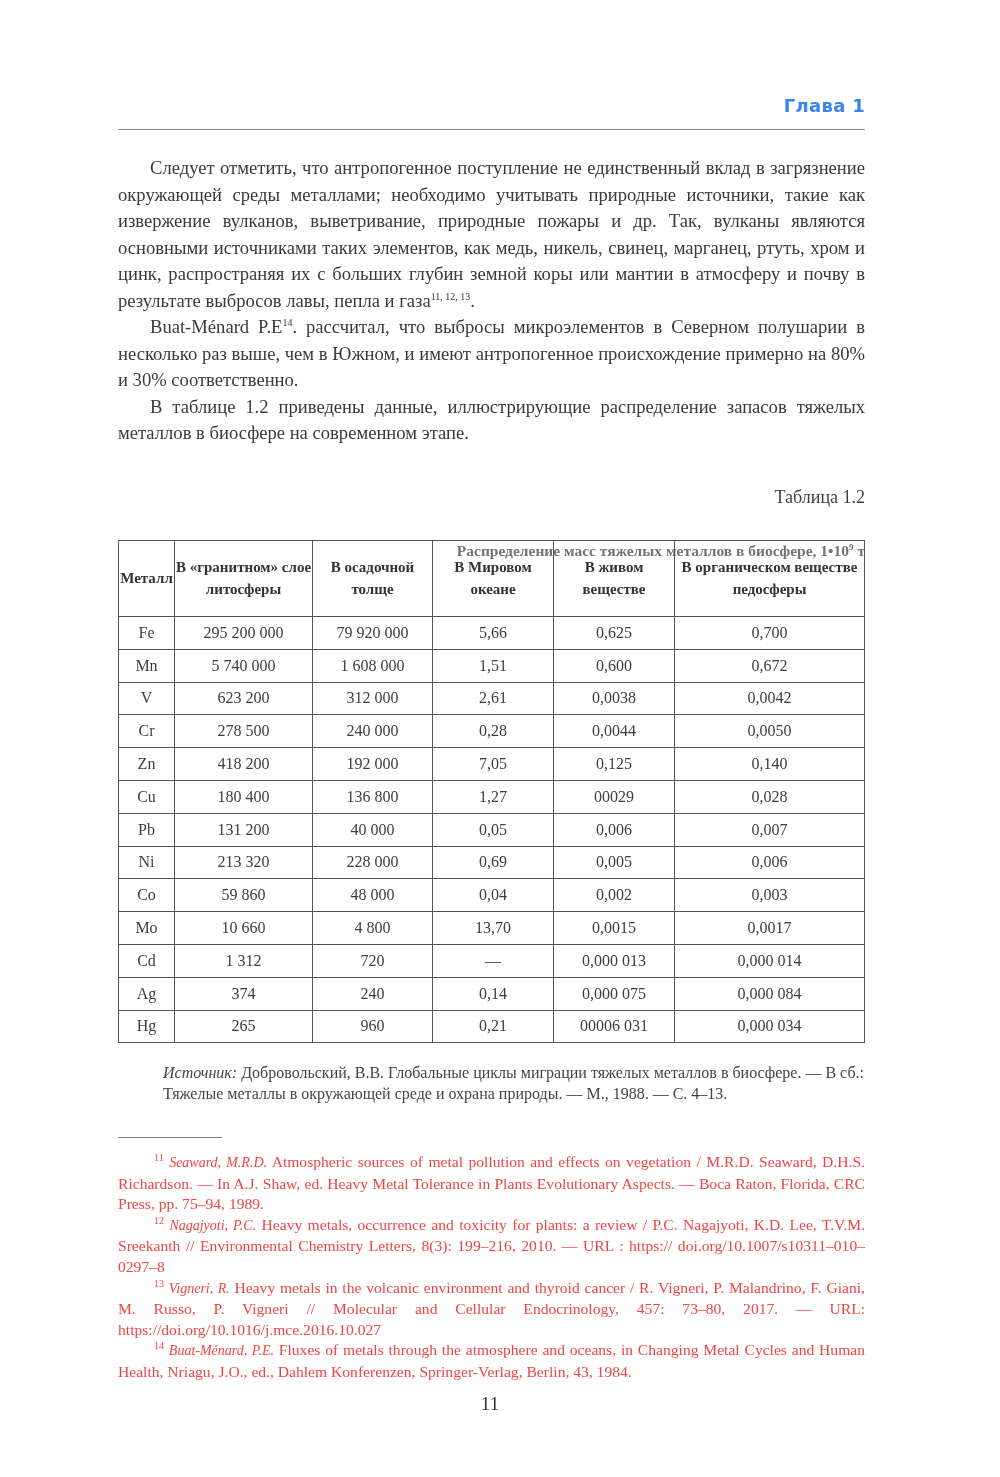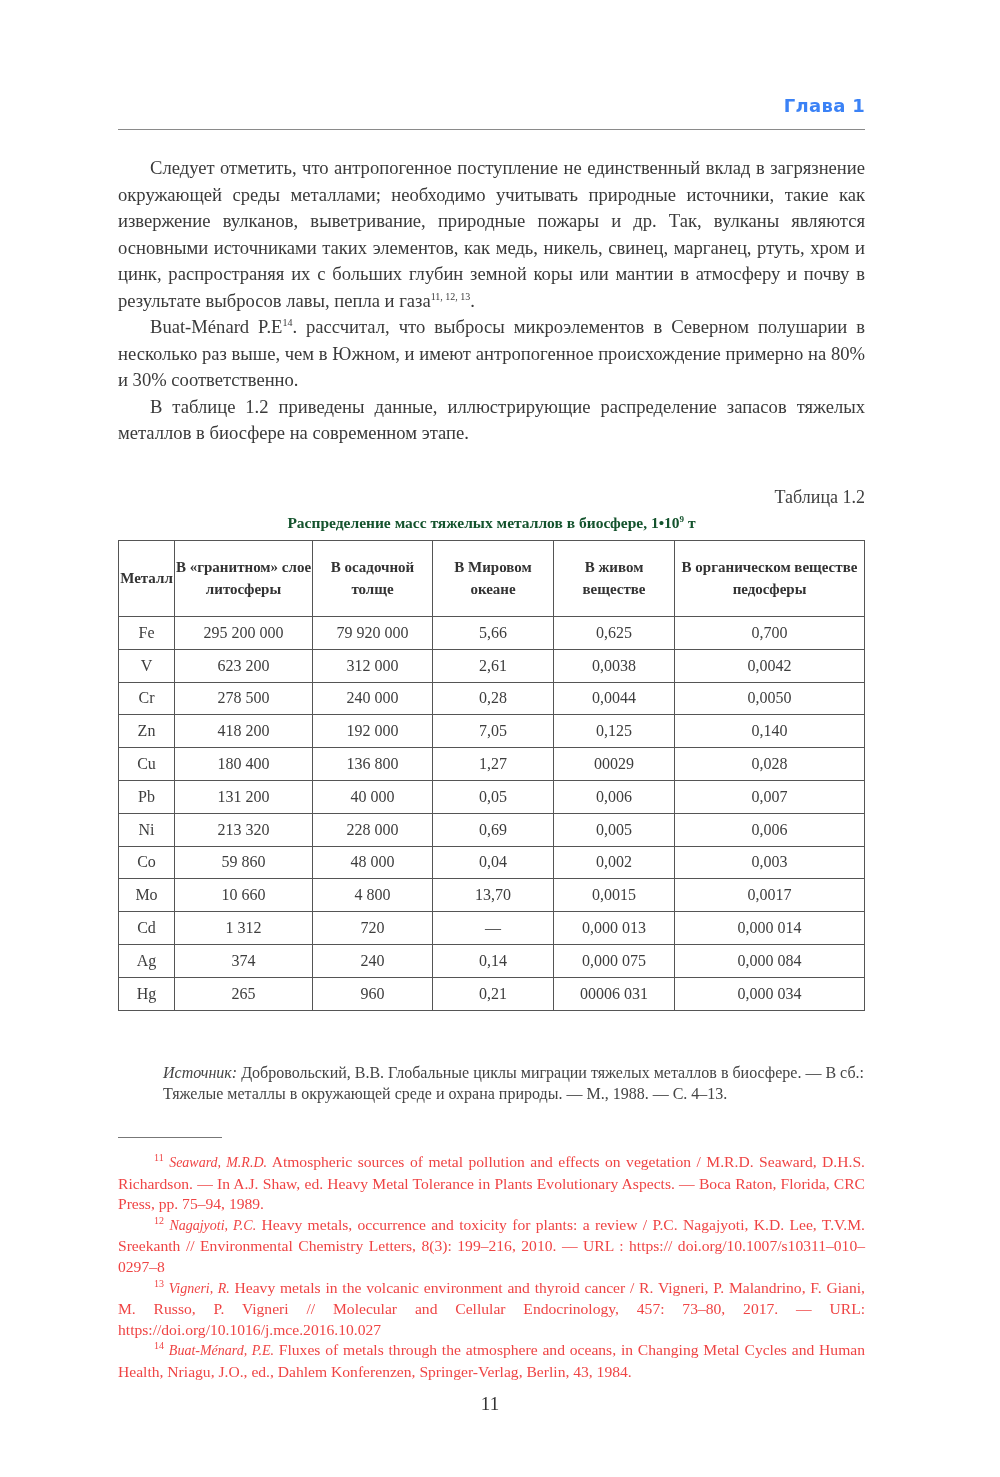--- a/index.html
+++ b/index.html
@@ -7,22 +7,22 @@
          font-family: "Liberation Serif", serif; color: #3a3a3a; }
   .header { position: absolute; left: 118px; right: 135px; top: 95px; height: 34px;
             border-bottom: 1.5px solid #8a8a8a; }
   .chapter { position: absolute; right: 0; top: 0; font-family: "DejaVu Sans", sans-serif;
              font-weight: bold; font-size: 18px; color: #3b82f6; letter-spacing: 0.3px; }
   .body-text { position: absolute; left: 118px; width: 747px; font-size: 18.6px; line-height: 26.5px;
                text-align: justify; color: #3a3a3a; }
   .body-text p { margin: 0; text-indent: 32px; }
   sup { font-size: 10px; line-height: 0; vertical-align: 7px; }
   .table-label { position: absolute; right: 135px; top: 487px; font-size: 18px; color: #404040; }
-  .table-title { position: absolute; left: 118px; width: 747px; top: 514px; text-align: center;
-                 font-weight: bold; font-size: 15.5px; color: #14532d; }
+  .table-title { position: absolute; left: 118px; width: 747px; top: 542px; text-align: right;
+                 font-weight: bold; font-size: 15.5px; color: #737373; }
   table.data { position: absolute; left: 118px; top: 540px; width: 747px; border-collapse: collapse;
                font-size: 16px; color: #3d3d3d; }
   table.data th, table.data td { border: 1.3px solid #555; text-align: center; padding: 0; }
   table.data th { font-weight: bold; font-size: 15px; line-height: 21.5px; height: 75px; color: #333; }
   table.data td { height: 31.8px; }
   .source { position: absolute; left: 118px; width: 747px; top: 1062px; font-size: 16px; line-height: 21px; color: #444; margin-left: 45px; }
   .footrule { position: absolute; left: 118px; top: 1137px; width: 104px; border-top: 1px solid #777; }
   .footnotes { position: absolute; left: 118px; width: 747px; top: 1152px; font-size: 15.6px; line-height: 20.6px;
                text-align: justify; color: #ef4444; }
   .footnotes p { margin: 0; text-indent: 36px; }
@@ -67,20 +67,28 @@
       </tr>
   </thead>
   <tbody id="tbody">
       <tr>
         <td>Fe</td>
         <td>295 200 000</td>
         <td>79 920 000</td>
         <td>5,66</td>
         <td>0,625</td>
         <td>0,700</td>
+      </tr>
+      <tr>
+        <td>Mn</td>
+        <td>5 740 000</td>
+        <td>1 608 000</td>
+        <td>1,51</td>
+        <td>0,600</td>
+        <td>0,672</td>
       </tr>
       <tr>
         <td>V</td>
         <td>623 200</td>
         <td>312 000</td>
         <td>2,61</td>
         <td>0,0038</td>
         <td>0,0042</td>
       </tr>
       <tr>

